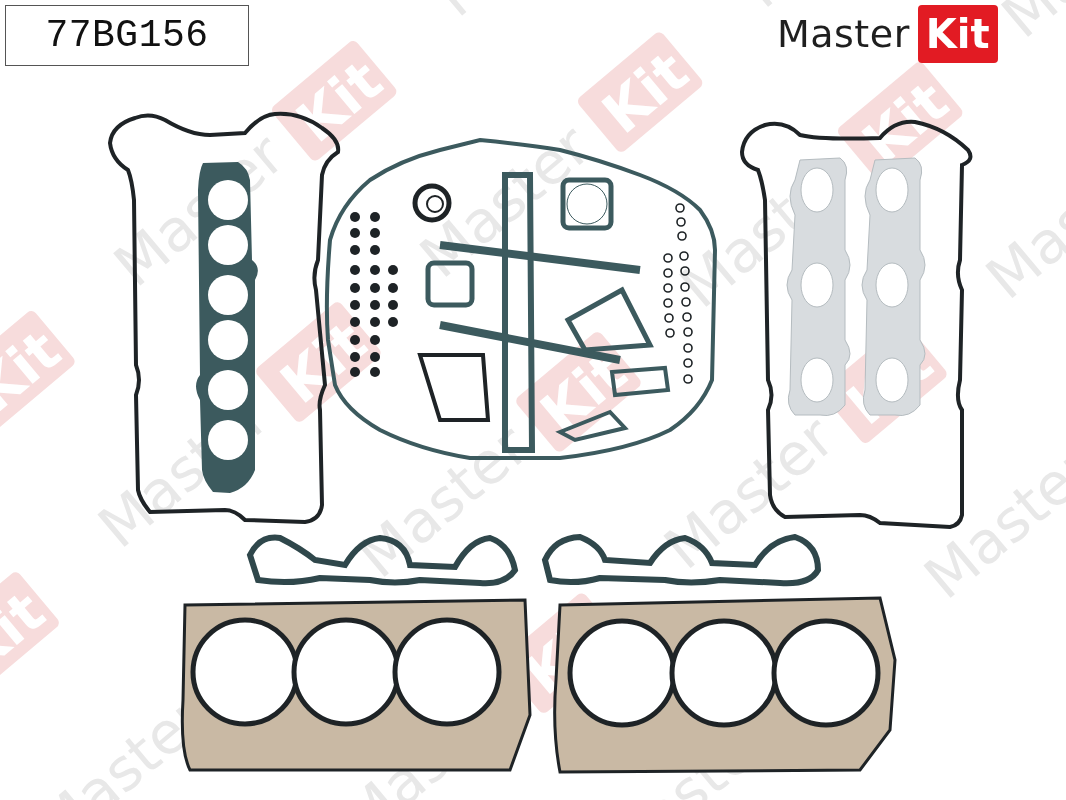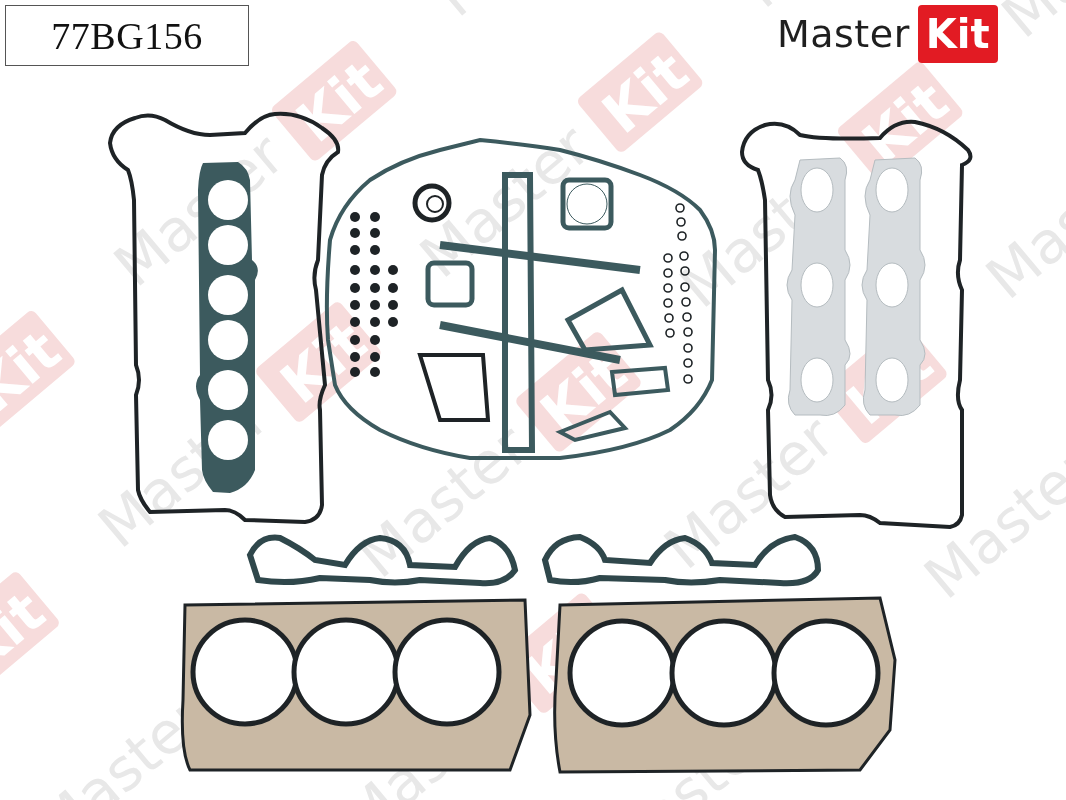--- a/index.html
+++ b/index.html
@@ -1,19 +1,19 @@
 <!DOCTYPE html>
 <html><head>
 <meta charset="utf-8">
 <style>
   html, body { margin:0; padding:0; background:#ffffff; }
   body { width:1066px; height:800px; position:relative; overflow:hidden; font-family:"DejaVu Sans", sans-serif; }
   .wm-layer { position:absolute; left:0; top:0; width:1066px; height:800px; pointer-events:none; }
   .part-label { position:absolute; left:5px; top:5px; width:244px; height:61px; border:1px solid #555; background:#fff; box-sizing:border-box; display:flex; align-items:center; justify-content:center; }
-  .part-label span { font-family:Liberation Serif, serif; font-size:38px; color:#111; letter-spacing:0.5px; }
+  .part-label span { font-family:Liberation Mono, monospace; font-size:38px; color:#111; letter-spacing:0.5px; }
   .brand { position:absolute; left:777px; top:7px; height:54px; display:flex; align-items:center; }
   .brand .master { font-family:"DejaVu Sans", sans-serif; font-size:38px; color:#1f1f1f; letter-spacing:0.5px; }
   .brand .kit { margin-left:8px; background:#e21b23; color:#fff; font-family:"DejaVu Sans", sans-serif; font-weight:bold; font-size:40px; border-radius:4px; padding:0 8px; height:58px; line-height:58px; }
   .art { position:absolute; left:0; top:0; }
 </style>
 </head>
 <body>
 
 <svg class="wm-layer" viewBox="0 0 1066 800" width="1066" height="800">
   <defs>

